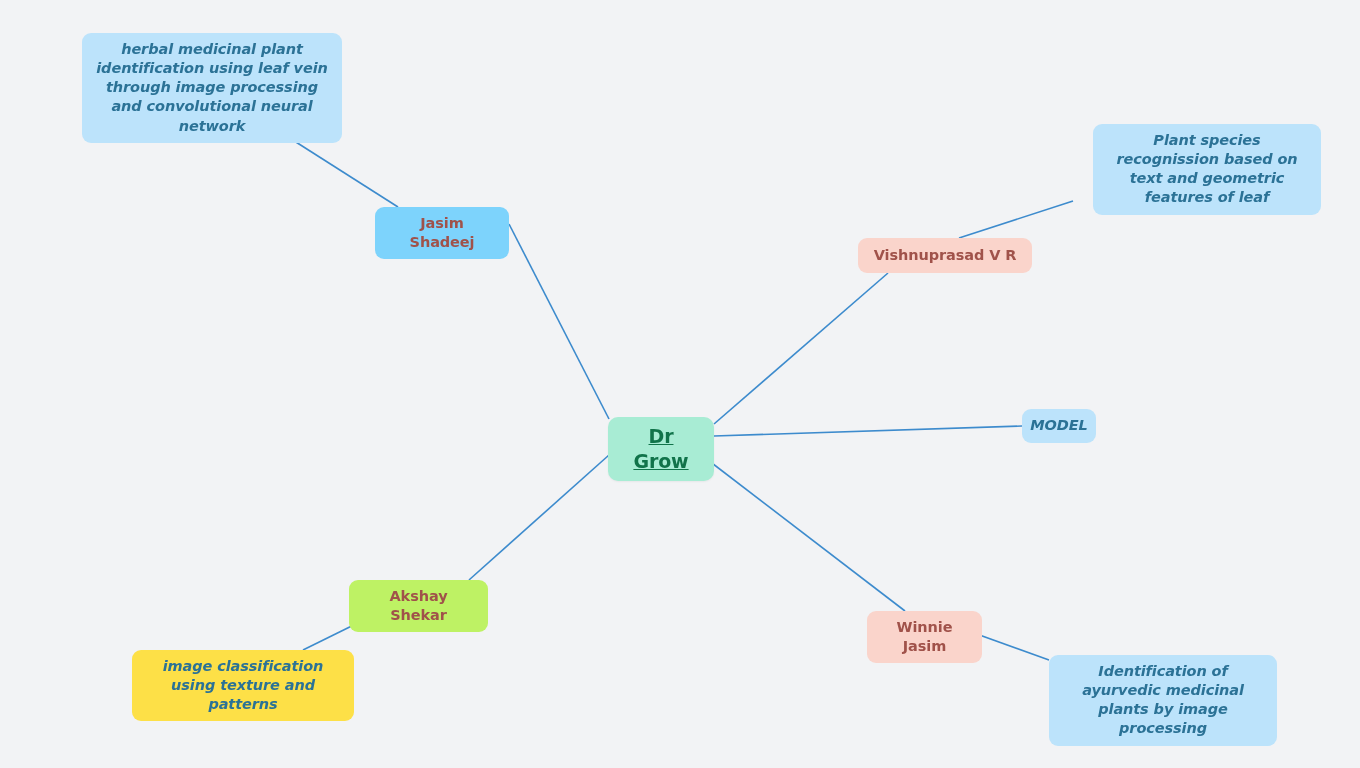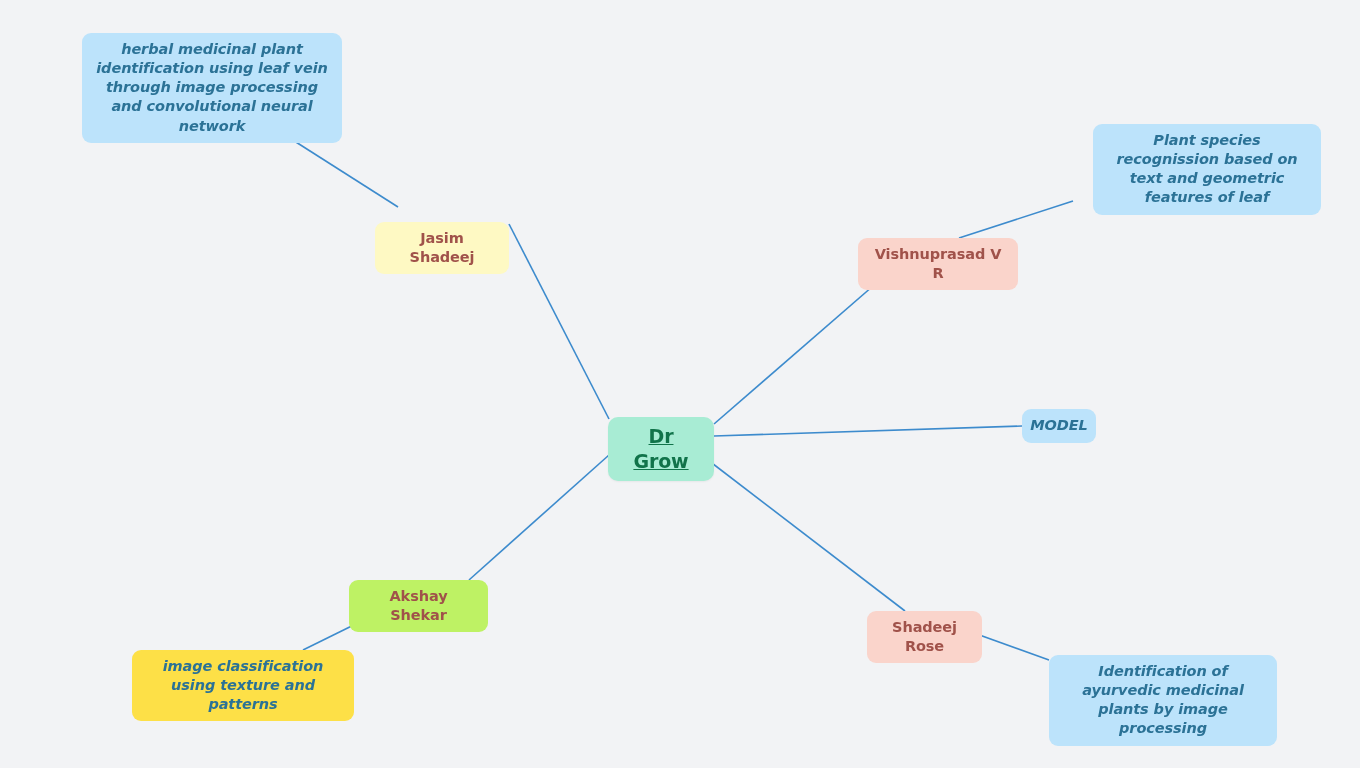--- a/index.html
+++ b/index.html
@@ -113,27 +113,27 @@
     </g>
 
     <g>
       <line x1="960" y1="628" x2="1049" y2="660" stroke="#3d8bcd" stroke-width="1.6"></line>
       <line x1="960" y1="628" x2="1020" y2="650" stroke="#3d8bcd" stroke-width="0" marker-end="url(#arrow-open)"></line>
     </g>
   </svg>
 
   <div class="node node-root" style="left: 608px; top: 417px; width: 106px; min-height: 40px; background: rgb(168, 236, 212); color: rgb(17, 115, 74);">Dr Grow</div>
 
-  <div class="node node-person" style="left: 375px; top: 207px; width: 134px; min-height: 35px; background: #fef9c3; color: rgb(160, 82, 74); margin-top: 15px;">Jasim Shadeej</div>
+  <div class="node node-person" style="left: 375px; top: 207px; width: 134px; min-height: 35px; background: #7dd3fc; color: rgb(160, 82, 74);">Jasim Shadeej</div>
   <div class="node node-topic" style="left: 82px; top: 33px; width: 260px; min-height: 104px; background: rgb(188, 227, 251); color: rgb(43, 114, 150);">herbal medicinal plant identification using leaf vein through image processing and convolutional neural network</div>
 
-  <div class="node node-person" style="left: 858px; top: 238px; width: 160px; min-height: 35px; background: rgb(250, 212, 203); color: rgb(160, 82, 74);">Vishnuprasad V R</div>
+  <div class="node node-person" style="left: 858px; top: 238px; width: 174px; min-height: 35px; background: rgb(250, 212, 203); color: rgb(160, 82, 74);">Vishnuprasad V R</div>
   <div class="node node-topic" style="left: 1045px; top: 124px; width: 228px; min-height: 77px; background: rgb(188, 227, 251); color: rgb(43, 114, 150); margin-left: 48px;">Plant species recognission based on text and geometric features of leaf</div>
 
   <div class="node node-person" style="left: 349px; top: 580px; width: 139px; min-height: 35px; background: #bef264; color: rgb(160, 82, 74);">Akshay Shekar</div>
   <div class="node node-topic" style="left: 132px; top: 650px; width: 222px; min-height: 56px; background: #fde047; color: rgb(43, 114, 150);">image classification using texture and patterns</div>
 
-  <div class="node node-person" style="left: 867px; top: 611px; width: 115px; min-height: 35px; background: rgb(250, 212, 203); color: rgb(160, 82, 74);">Shadeej Rose</div>
+  <div class="node node-person" style="left: 867px; top: 611px; width: 115px; min-height: 35px; background: rgb(250, 212, 203); color: rgb(160, 82, 74);">Winnie Jasim</div>
   <div class="node node-topic" style="left: 1049px; top: 655px; width: 228px; min-height: 77px; background: rgb(188, 227, 251); color: rgb(43, 114, 150);">Identification of ayurvedic medicinal plants by image processing</div>
 
   <div class="node node-topic" style="left: 1022px; top: 409px; width: 74px; min-height: 34px; background: rgb(188, 227, 251); color: rgb(43, 114, 150);">MODEL</div>
 
 </div>
 
 </body></html>

